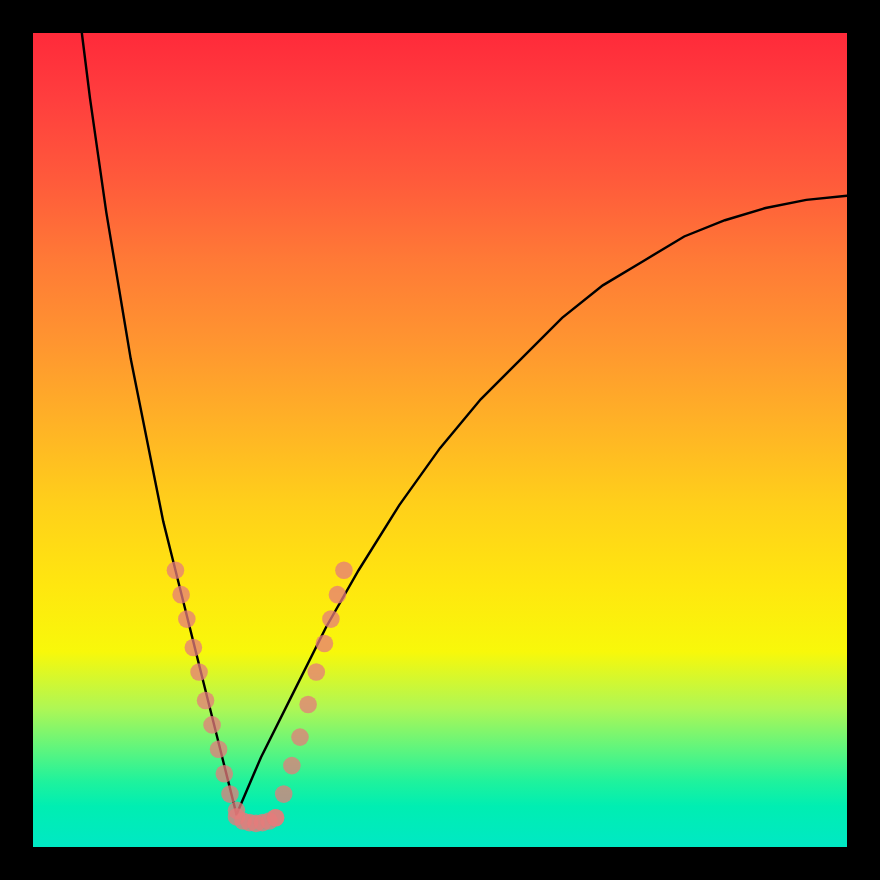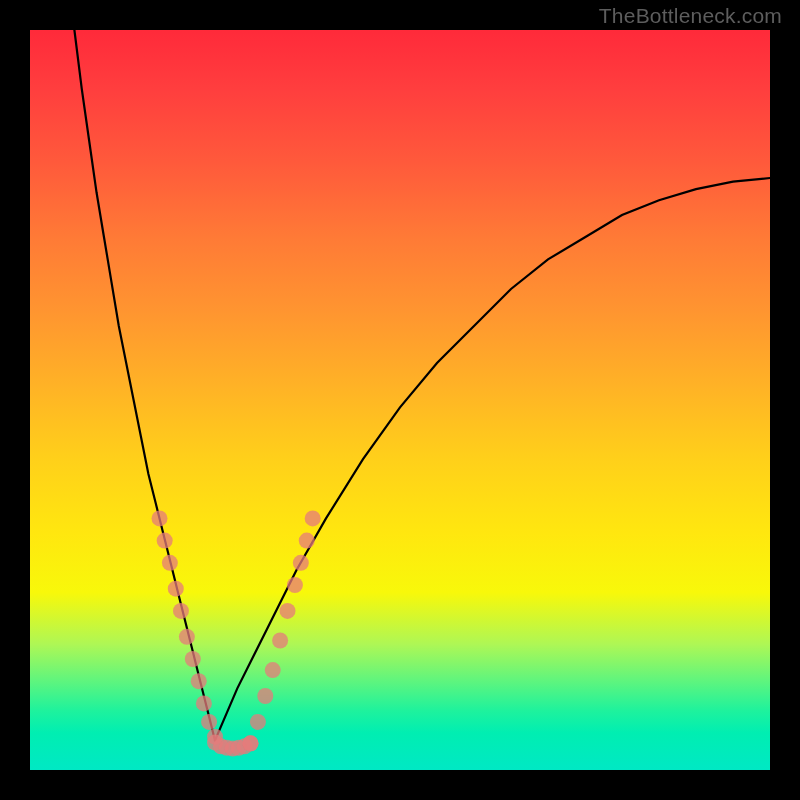--- a/index.html
+++ b/index.html
@@ -67,21 +67,20 @@
   .bead {
     fill: #e57b7b;
     fill-opacity: 0.75;
     stroke: none;
   }
 </style>
 </head>
 <body>
 
 <div class="frame">
-  <div class="watermark">TheBottleneck.com</div>
 
   <div class="plot-area">
     <svg class="curves" viewBox="0 0 740 740" preserveAspectRatio="none">
       <path id="left-curve" class="curve-line" d="M44.40 0.00 L51.80 59.20 L59.20 111.00 L66.60 162.80 L74.00 207.20 L81.40 251.60 L88.80 296.00 L96.20 333.00 L103.60 370.00 L111.00 407.00 L118.40 444.00 L125.80 473.60 L133.20 503.20 L140.60 532.80 L148.00 562.40 L155.40 592.00 L162.80 621.60 L170.20 651.20 L177.60 680.80 L185.00 710.40 "></path>
       <path id="right-curve" class="curve-line" d="M185.00 710.40 L207.20 658.60 L236.80 599.40 L266.40 540.20 L296.00 488.40 L333.00 429.20 L370.00 377.40 L407.00 333.00 L444.00 296.00 L481.00 259.00 L518.00 229.40 L555.00 207.20 L592.00 185.00 L629.00 170.20 L666.00 159.10 L703.00 151.70 L740.00 148.00 "></path>
       <g id="beads">
           <circle cx="129.50" cy="488.40" r="8" class="bead"></circle>
           <circle cx="134.68" cy="510.60" r="8" class="bead"></circle>
           <circle cx="139.86" cy="532.80" r="8" class="bead"></circle>
           <circle cx="145.78" cy="558.70" r="8" class="bead"></circle>

